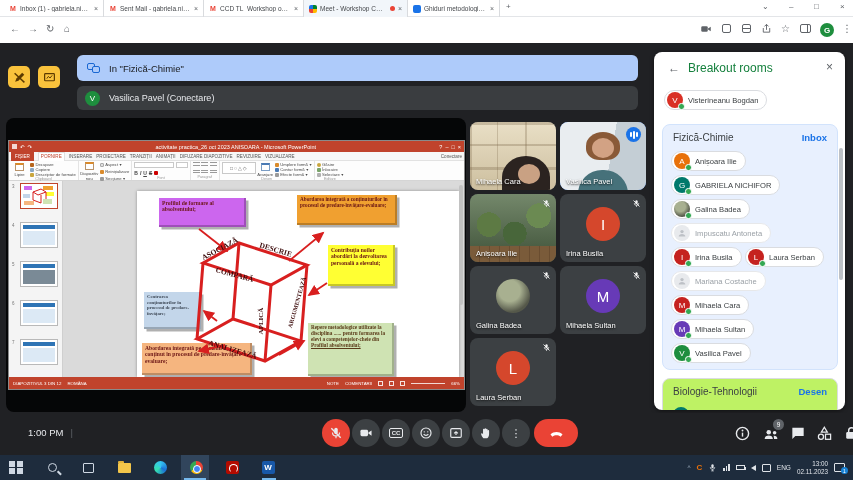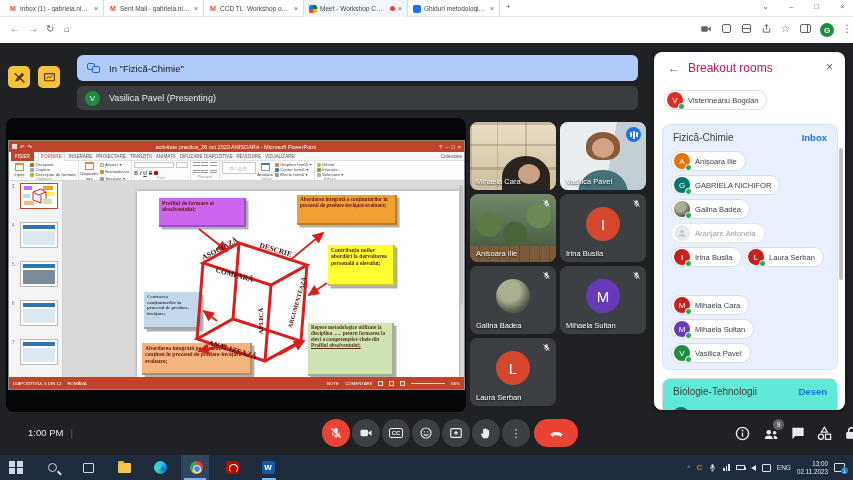--- a/index.html
+++ b/index.html
@@ -71,21 +71,21 @@
   
   .tile{position:absolute;width:86px;height:68px;border-radius:8px;background:#3c4043;overflow:hidden}
   .nm{position:absolute;left:6px;bottom:4px;font-size:7.5px;color:#fff;text-shadow:0 1px 2px rgba(0,0,0,.85);white-space:nowrap}
   .micoff{position:absolute;right:5px;top:5px;color:#fff;opacity:.95}
   .cav34{position:absolute;left:50%;top:13px;transform:translateX(-50%);width:34px;height:34px;border-radius:50%;color:#fff;font-size:15px;display:flex;align-items:center;justify-content:center}
   .speak{outline:2.5px solid #4c8df6;outline-offset:-2.5px}
   .audiochip{position:absolute;right:5px;top:5px;width:15px;height:15px;border-radius:50%;background:#1a73e8;display:flex;align-items:center;justify-content:center;gap:1px}
   .audiochip i{width:2px;background:#fff;border-radius:1px}
   
   .panel{left:654px;top:52px;width:191px;height:358px;background:#fff;border-radius:8px;overflow:hidden;box-shadow:0 1px 4px rgba(0,0,0,.5);font-family:"Liberation Sans",sans-serif}
-  .ph{position:absolute;font-size:12px;color:#be185d}
+  .ph{position:absolute;font-size:12px;color:#15803d}
   .chip{position:absolute;height:20px;border:1px solid #dadce0;border-radius:10px;background:#fff;display:flex;align-items:center;gap:5px;padding:0 8px 0 2px;white-space:nowrap}
   .cavw{position:relative;width:16px;height:16px;flex:none}
   .cav{width:16px;height:16px;border-radius:50%;color:#fff;font-size:8px;display:flex;align-items:center;justify-content:center}
   .dot{position:absolute;right:-1.5px;bottom:-1.5px;width:6.5px;height:6.5px;border-radius:50%;background:#34a853;border:1.3px solid #fff}
   .cnm{font-size:7.6px;color:#3c4043}
   .chip.off{border-color:#e7e8ea}
   .chip.off .cnm{color:#9aa0a6}
   .chip.off .cav{background:#e8eaed;color:#bdc1c6}
   .rcard{position:absolute;left:8px;width:176px;border-radius:8px}
   .rtitle{position:absolute;left:10px;top:7px;font-size:10px;color:#3c4043}
@@ -276,21 +276,21 @@
   </div>
   <div class="ban-blue">
     <span class="brk-ic">
         <i></i>
         <i></i>
       </span>
     <span>In "Fizică-Chimie"</span>
   </div>
   <div class="ban-gray">
     <span class="mini-av">V</span>
-    <span>Vasilica Pavel (Presenting)</span>
+    <span>Vasilica Pavel (Conectare)</span>
   </div>
 
   <div class="a ptile"></div>
   <div class="a ppt">
     <div class="ppt-title">
       <span style="width:5px;height:5px;background:#fff;opacity:.8"></span>
       <span>↶</span>
       <span>↷</span>
       <span class="t">activitate practica_26 oct 2023 ANISOARA - Microsoft PowerPoint</span>
       <span>?</span>
@@ -626,36 +626,46 @@
         <span class="cnm">Galina Badea</span>
       </div>
       <div class="chip off" style="left:8px;top:98px">
         <span class="cavw">
             <span class="cav">
               <svg width="10" height="10">
                 <use href="#s-person"></use>
               </svg>
             </span>
           </span>
-        <span class="cnm">Aranjare Antoneta</span>
+        <span class="cnm">Impuscatu Antoneta</span>
       </div>
       <div class="chip" style="left:8px;top:122px">
         <span class="cavw">
             <span class="cav" style="background:#c5221f">I</span>
             <i class="dot"></i>
           </span>
         <span class="cnm">Irina Busila</span>
       </div>
       <div class="chip" style="left:82px;top:122px">
         <span class="cavw">
             <span class="cav" style="background:#c5221f">L</span>
             <i class="dot"></i>
           </span>
         <span class="cnm">Laura Serban</span>
       </div>
+      <div class="chip off" style="left:8px;top:146px">
+        <span class="cavw">
+            <span class="cav">
+              <svg width="10" height="10">
+                <use href="#s-person"></use>
+              </svg>
+            </span>
+          </span>
+        <span class="cnm">Mariana Costache</span>
+      </div>
       <div class="chip" style="left:8px;top:170px">
         <span class="cavw">
             <span class="cav" style="background:#c5221f">M</span>
             <i class="dot"></i>
           </span>
         <span class="cnm">Mihaela Cara</span>
       </div>
       <div class="chip" style="left:8px;top:194px">
         <span class="cavw">
             <span class="cav" style="background:#673ab7">M</span>
@@ -665,21 +675,21 @@
       </div>
       <div class="chip" style="left:8px;top:218px">
         <span class="cavw">
             <span class="cav" style="background:#1e8e3e">V</span>
             <i class="dot"></i>
           </span>
         <span class="cnm">Vasilica Pavel</span>
       </div>
     </div>
 
-    <div class="rcard" style="top:326px;height:60px;background:#5eead4;border:1px solid #dadce0">
+    <div class="rcard" style="top:326px;height:60px;background:#bef264;border:1px solid #dadce0">
       <span class="rtitle">Biologie-Tehnologii</span>
       <span class="raction">Desen</span>
       <span style="position:absolute;left:10px;top:28px;width:16px;height:16px;border-radius:50%;background:#00796b"></span>
     </div>
     <div style="position:absolute;right:2px;top:96px;width:4px;height:132px;border-radius:2px;background:#bdc1c6"></div>
   </div>
 
   <div class="a ctrl">
     <div class="cinfo">
       <span>1:00 PM</span>

